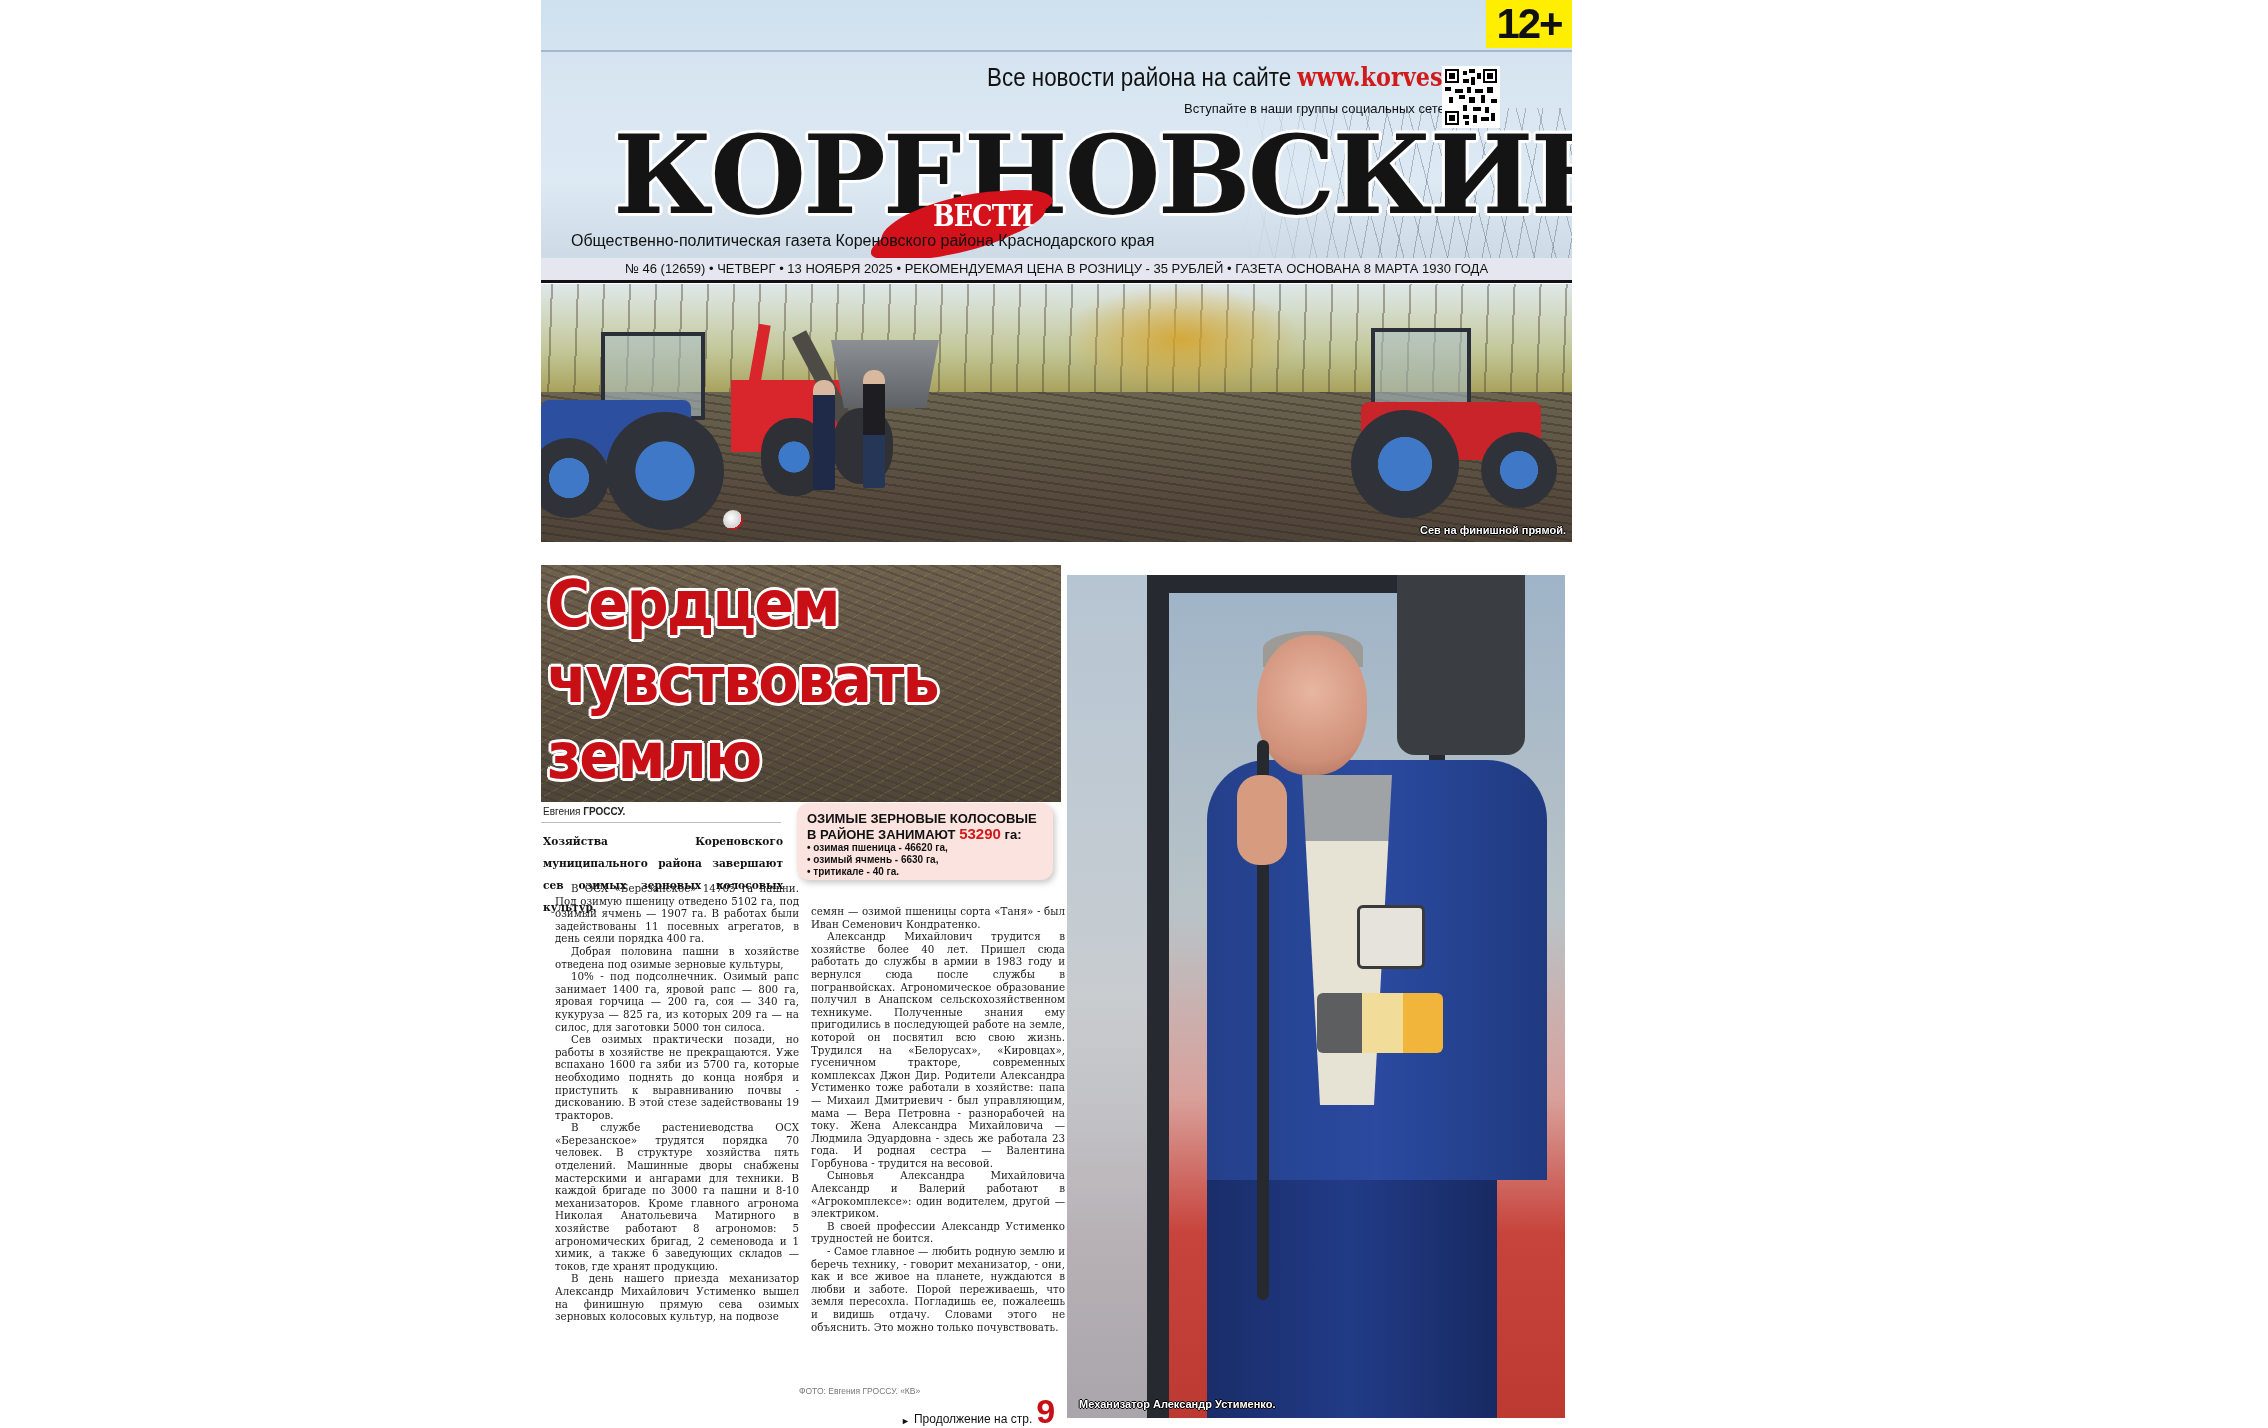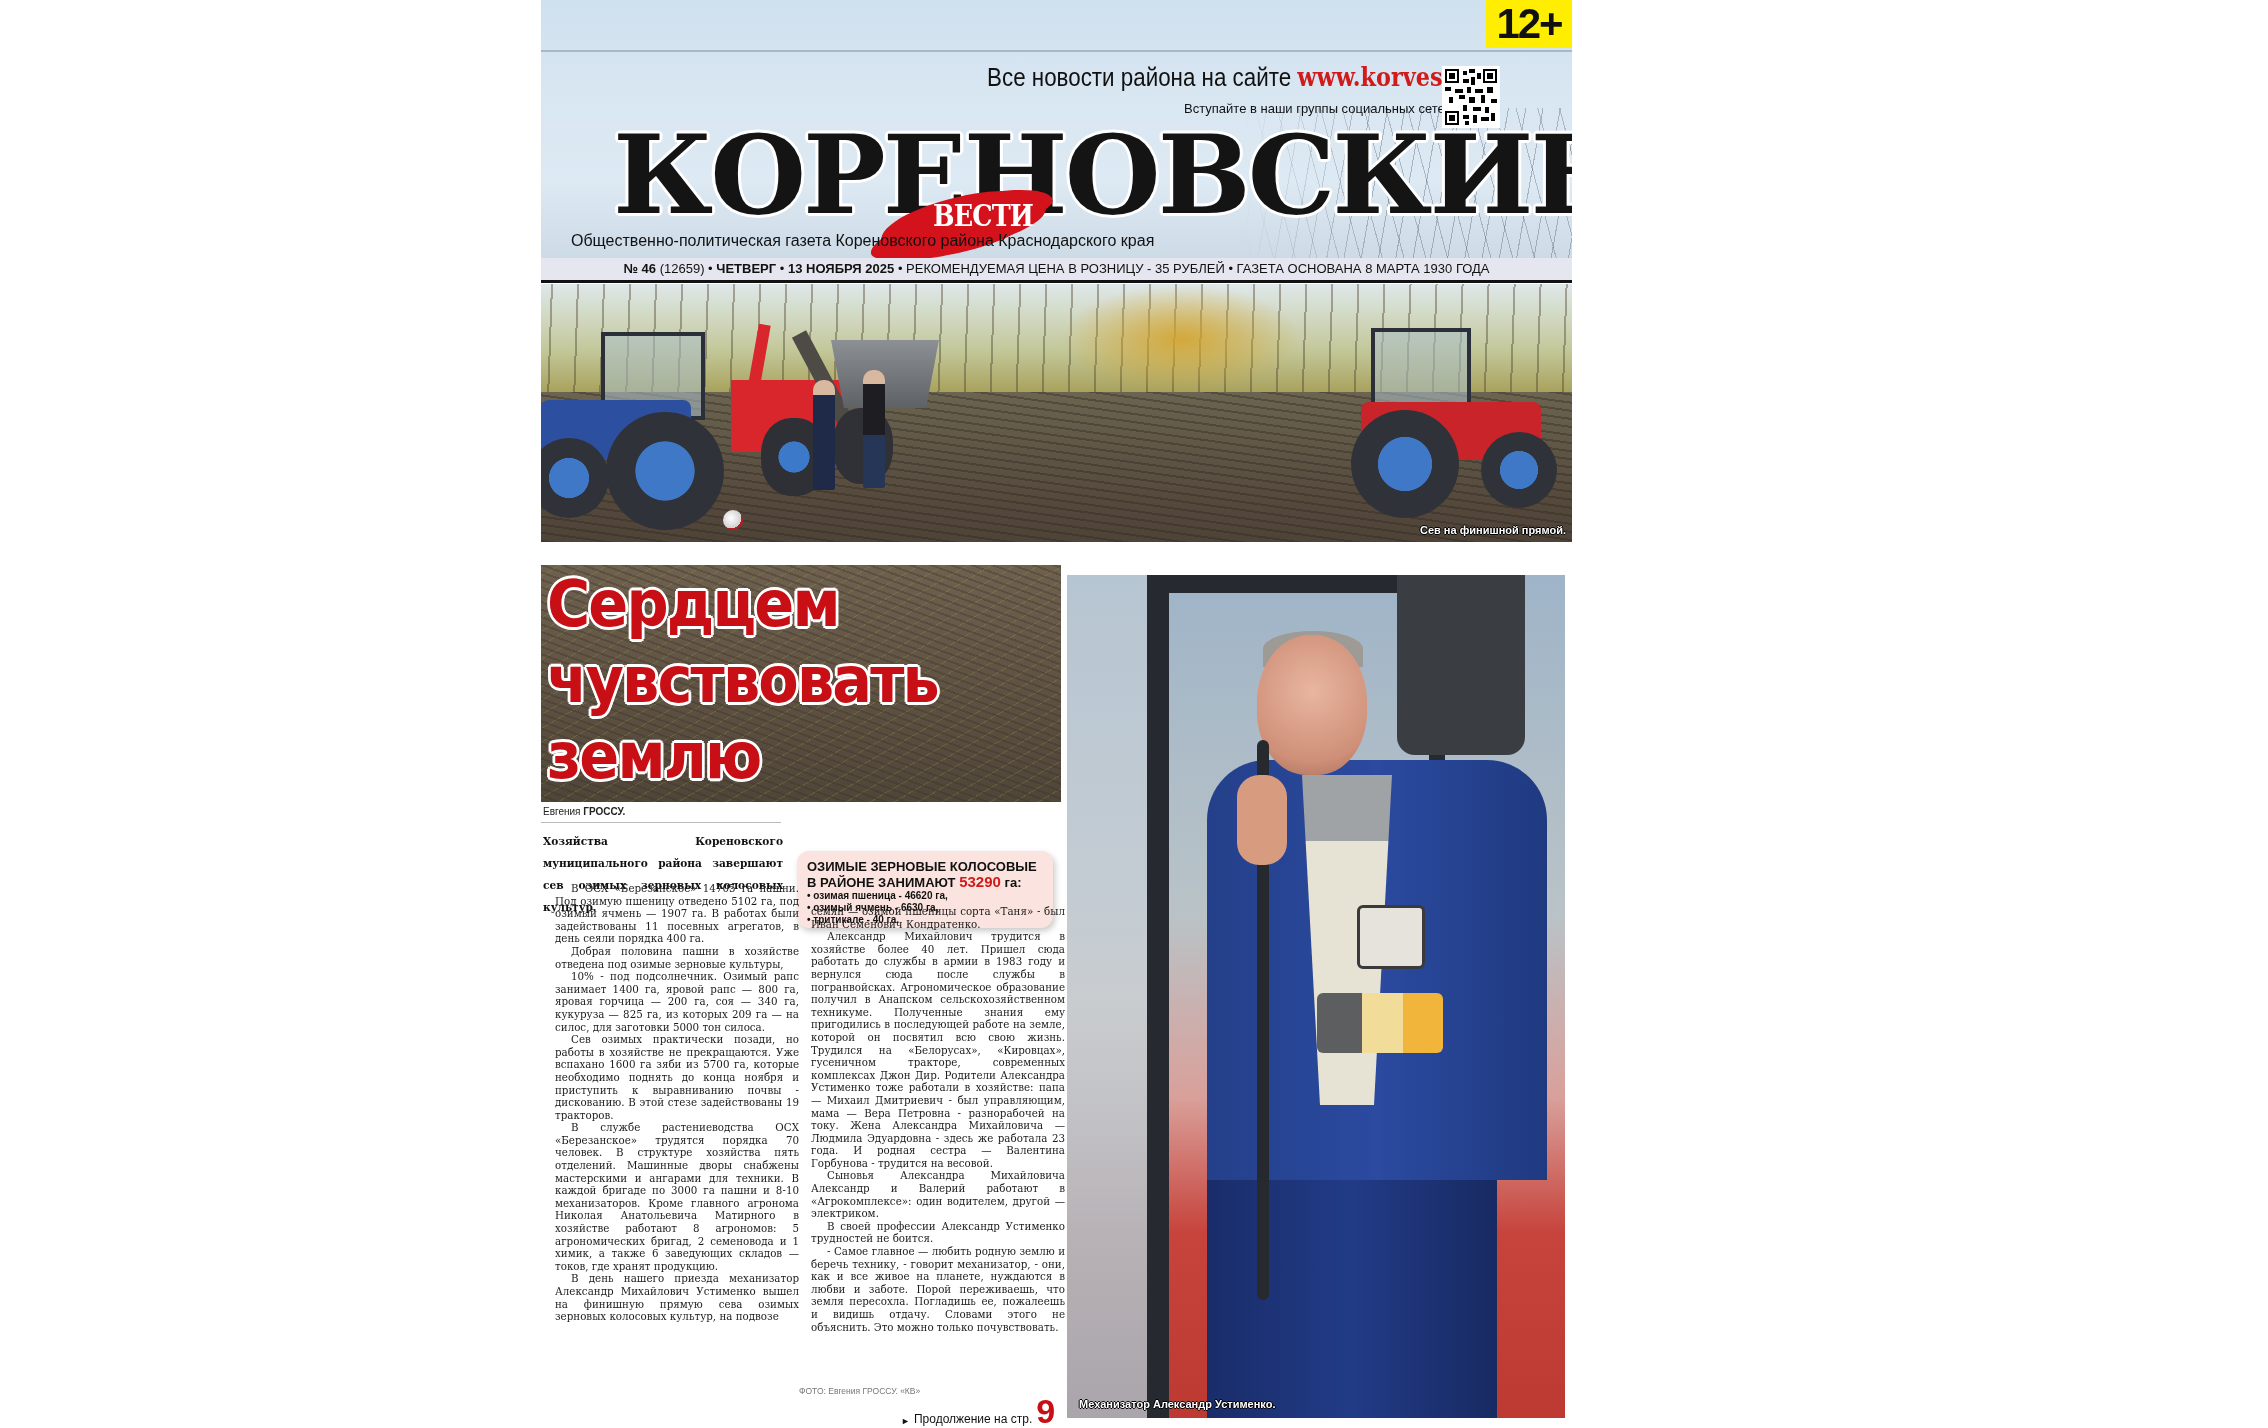--- a/index.html
+++ b/index.html
@@ -28,21 +28,21 @@
     transform: scaleX(1.02); transform-origin: left top;
     text-shadow: 3px 0 0 #fff, -3px 0 0 #fff, 0 3px 0 #fff, 0 -3px 0 #fff, 2px 2px 0 #fff, -2px -2px 0 #fff, 2px -2px 0 #fff, -2px 2px 0 #fff; white-space: nowrap; }
   .brush { position: absolute; left: 338px; top: 196px; width: 168px; height: 52px; background: #d4121b;
     border-radius: 60% 40% 55% 45% / 60% 50% 50% 40%; transform: rotate(-10deg);
     box-shadow: -18px 10px 0 -6px #d4121b, 16px -6px 0 -8px #d4121b; }
   .brush-label { position: absolute; left: 392px; top: 198px; font-family: "DejaVu Serif", serif; font-weight: bold; color: #fff; font-size: 30px; letter-spacing: -1px; transform: scaleX(0.85); transform-origin: left top; }
   .tagline { position: absolute; left: 30px; top: 232px; font-family: "Liberation Sans", sans-serif; font-size: 16px; color: #111; white-space: nowrap; }
 
   .date-bar { position: absolute; left: 0; top: 258px; width: 1031px; height: 22px; background: #e6e6f0; border-bottom: 3px solid #111;
     font-family: "Liberation Sans", sans-serif; font-size: 13px; color: #111; text-align: center; line-height: 22px; white-space: nowrap; }
-  .date-bar b { font-weight: bold; }
+  .date-bar b { font-weight: normal; }
   .date-bar .sub { font-weight: normal; }
 
   
   .photo-top { position: absolute; left: 0; top: 284px; width: 1031px; height: 258px; overflow: hidden;
     background:
       linear-gradient(180deg, #c9d7c5 0%, #b7b48a 25%, #8c8a56 38%, #6b6a5a 50%, #5e5346 65%, #4e453b 100%); }
   .photo-top .sky { position: absolute; left: 0; top: 0; width: 100%; height: 110px;
     background: repeating-linear-gradient(92deg, rgba(70,60,40,0.0) 0 10px, rgba(70,60,40,0.4) 10px 12px, rgba(70,60,40,0) 12px 26px),
       linear-gradient(180deg, #dfe8ea 0%, #c3c89a 60%, #a7a05a 100%); }
   .photo-top .autumn { position: absolute; left: 520px; top: 0; width: 240px; height: 110px; background: radial-gradient(ellipse at center, rgba(214,162,40,0.85), rgba(214,162,40,0) 70%); }
@@ -106,21 +106,21 @@
   .byline b { font-weight: bold; }
   .byline-rule { position: absolute; left: 0; top: 822px; width: 240px; height: 1px; background: #bbb; }
   .lead { position: absolute; left: 2px; top: 830px; width: 240px; font-family: "DejaVu Serif", serif; font-weight: bold; font-size: 10.6px; line-height: 22px; color: #111; text-align: justify; }
   .col { position: absolute; font-family: "DejaVu Serif", serif; font-size: 10.3px; line-height: 12.6px; color: #1b1b1b; text-align: justify; hyphens: auto; margin-left: 12px; }
   .col p { margin: 0; text-indent: 16px; }
   .col1 { left: 2px; top: 882px; width: 244px; }
   .col2 { left: 258px; top: 905px; width: 254px; }
   .col2 p.cont { text-indent: 0; }
 
   .factbox { position: absolute; left: 256px; top: 803px; width: 256px; height: 77px; background: #fbe4df; border-radius: 12px;
-    box-shadow: 2px 3px 6px rgba(0,0,0,0.22); font-family: "Liberation Sans", sans-serif; color: #111; padding: 8px 10px; box-sizing: border-box; margin-top: 48px; }
+    box-shadow: 2px 3px 6px rgba(0,0,0,0.22); font-family: "Liberation Sans", sans-serif; color: #111; padding: 8px 10px; box-sizing: border-box; }
   .factbox .h { font-weight: bold; font-size: 13px; line-height: 15px; }
   .factbox .num { color: #d11a1a; font-size: 15px; }
   .factbox .li { font-size: 10px; font-weight: bold; line-height: 12px; }
 
   .photo-credit { position: absolute; left: 258px; top: 1386px; font-family: "Liberation Sans", sans-serif; font-size: 8.5px; color: #777; }
   .continue { position: absolute; left: 360px; top: 1396px; font-family: "Liberation Sans", sans-serif; font-size: 12px; color: #111; display: flex; align-items: flex-end; gap: 4px; }
   .continue .arrow { font-size: 9px; }
   .continue .pg { color: #c90f16; font-weight: bold; font-size: 34px; line-height: 30px; }
 </style>
 </head>

